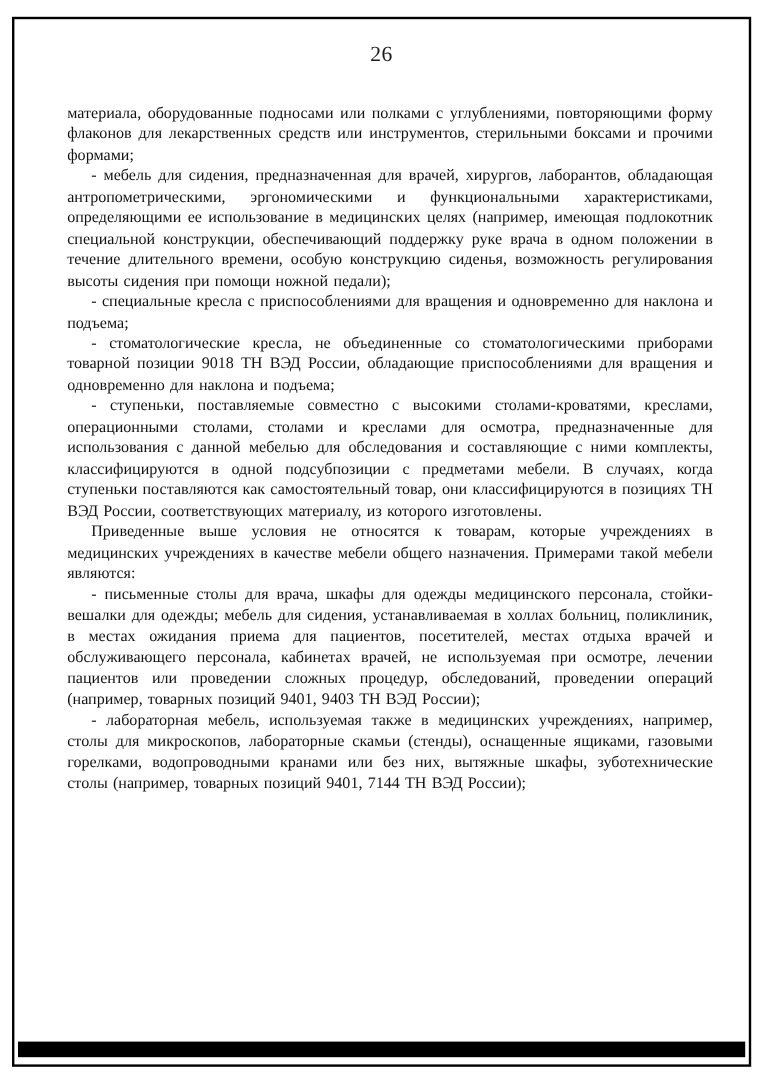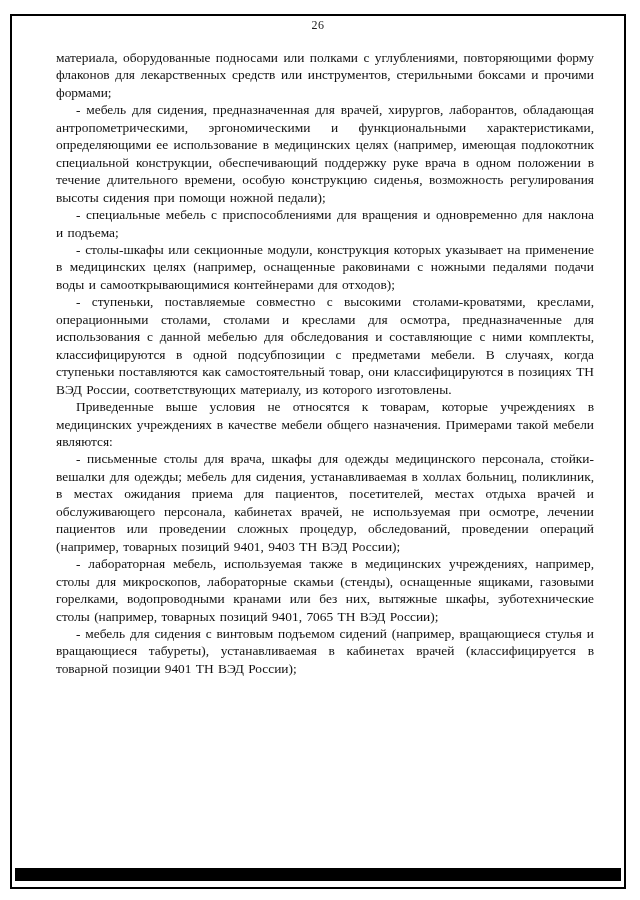--- a/index.html
+++ b/index.html
@@ -22,64 +22,64 @@
     position: absolute;
     left: 10px;
     top: 14px;
     width: 616px;
     height: 875px;
     border: 2px solid #000000;
     box-sizing: border-box;
   }
   .page-number {
     text-align: center;
-    font-size: 12px;
-    margin-top: 2px;
+    font-size: 18px;
+    margin-top: 19px;
     letter-spacing: 0.5px;
     color: #1a1a1a;
   }
   .content {
     position: absolute;
     left: 44px;
     right: 30px;
     top: 33px;
     font-size: 13.4px;
     line-height: 17.45px;
     text-align: justify;
     word-spacing: 1px;
   }
   .content p {
     margin: 0;
     padding: 0;
     text-indent: 20px;
   }
   .content p.no-indent {
     text-indent: 0;
+    margin-top: 36px;
   }
   .bottom-bar {
     position: absolute;
     left: 3px;
     right: 3px;
     bottom: 6px;
     height: 13px;
     background: #000000;
   }
 </style>
 </head>
 <body>
 
 <div class="page">
   <div class="frame">
     <div class="page-number">26</div>
     <div class="content">
       <p class="no-indent">материала, оборудованные подносами или полками с углублениями, повторяющими форму флаконов для лекарственных средств или инструментов, стерильными боксами и прочими формами;</p>
       <p>- мебель для сидения, предназначенная для врачей, хирургов, лаборантов, обладающая антропометрическими, эргономическими и функциональными характеристиками, определяющими ее использование в медицинских целях (например, имеющая подлокотник специальной конструкции, обеспечивающий поддержку руке врача в одном положении в течение длительного времени, особую конструкцию сиденья, возможность регулирования высоты сидения при помощи ножной педали);</p>
-      <p>- специальные мебель с приспособлениями для вращения и одновременно для наклона и подъема;</p>
-      <p>- столы-шкафы или секционные модули, конструкция которых указывает на применение в медицинских целях (например, оснащенные раковинами с ножными педалями подачи воды и самооткрывающимися контейнерами для отходов);</p>
+      <p>- специальные кресла с приспособлениями для вращения и одновременно для наклона и подъема;</p>
+      <p>- стоматологические кресла, не объединенные со стоматологическими приборами товарной позиции 9018 ТН ВЭД России, обладающие приспособлениями для вращения и одновременно для наклона и подъема;</p>
       <p>- ступеньки, поставляемые совместно с высокими столами-кроватями, креслами, операционными столами, столами и креслами для осмотра, предназначенные для использования с данной мебелью для обследования и составляющие с ними комплекты, классифицируются в одной подсубпозиции с предметами мебели. В случаях, когда ступеньки поставляются как самостоятельный товар, они классифицируются в позициях ТН ВЭД России, соответствующих материалу, из которого изготовлены.</p>
       <p>Приведенные выше условия не относятся к товарам, которые учреждениях в медицинских учреждениях в качестве мебели общего назначения. Примерами такой мебели являются:</p>
       <p>- письменные столы для врача, шкафы для одежды медицинского персонала, стойки-вешалки для одежды; мебель для сидения, устанавливаемая в холлах больниц, поликлиник, в местах ожидания приема для пациентов, посетителей, местах отдыха врачей и обслуживающего персонала, кабинетах врачей, не используемая при осмотре, лечении пациентов или проведении сложных процедур, обследований, проведении операций (например, товарных позиций 9401, 9403 ТН ВЭД России);</p>
-      <p>- лабораторная мебель, используемая также в медицинских учреждениях, например, столы для микроскопов, лабораторные скамьи (стенды), оснащенные ящиками, газовыми горелками, водопроводными кранами или без них, вытяжные шкафы, зуботехнические столы (например, товарных позиций 9401, 7065 ТН ВЭД России);</p>
-      <p>- мебель для сидения с винтовым подъемом сидений (например, вращающиеся стулья и вращающиеся табуреты), устанавливаемая в кабинетах врачей (классифицируется в товарной позиции 9401 ТН ВЭД России);</p>
+      <p>- лабораторная мебель, используемая также в медицинских учреждениях, например, столы для микроскопов, лабораторные скамьи (стенды), оснащенные ящиками, газовыми горелками, водопроводными кранами или без них, вытяжные шкафы, зуботехнические столы (например, товарных позиций 9401, 7144 ТН ВЭД России);</p>
     </div>
     <div class="bottom-bar"></div>
   </div>
 </div>
 
 </body></html>

